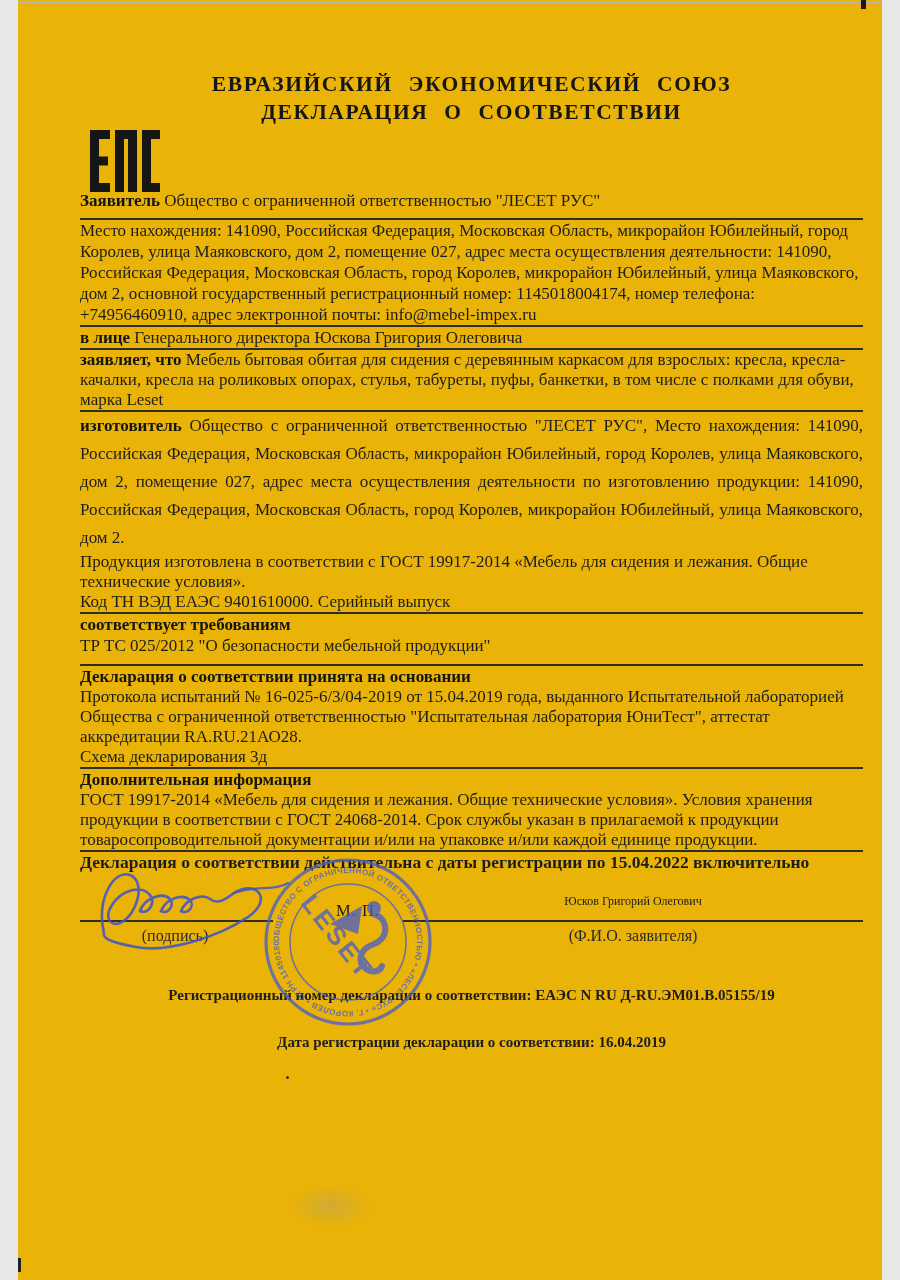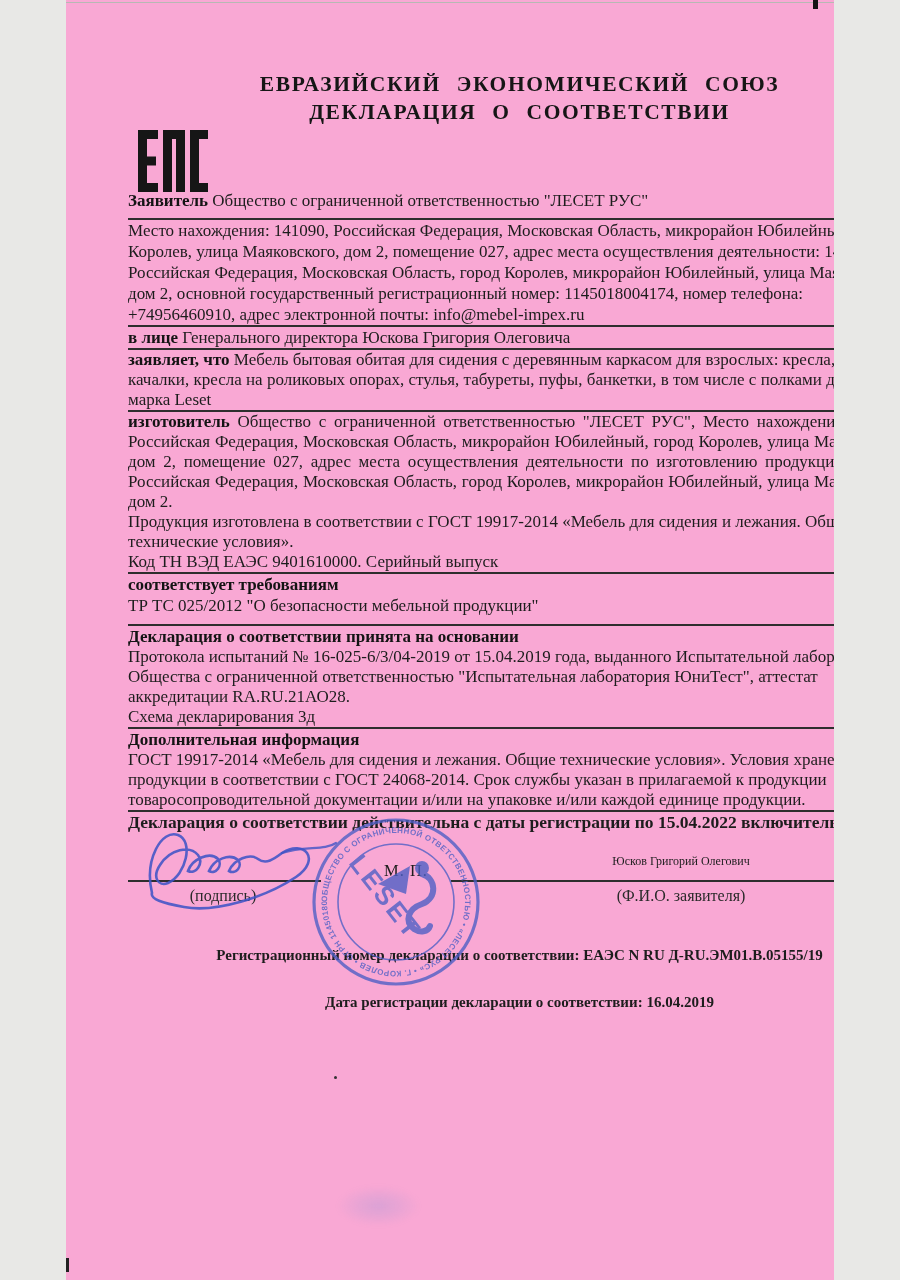--- a/index.html
+++ b/index.html
@@ -1,18 +1,18 @@
 <!DOCTYPE html>
 <html><head>
 <meta charset="utf-8">
 <style>
   html,body{margin:0;padding:0;background:#e8e8e6;}
   .page{
-    position:relative;width:768px;height:1280px;margin:0 auto;
-    background:#f9a8d4;overflow:hidden;
+    position:relative;width:864px;height:1280px;margin:0 auto;
+    background:#eab308;overflow:hidden;
     font-family:"Liberation Serif","DejaVu Serif",serif;
     color:#1d1d1d;
   }
   
   .scan-top{position:absolute;left:0;top:2px;width:100%;height:1px;background:#b8b8b4;}
   .scan-nub-tr{position:absolute;right:16px;top:0;width:5px;height:9px;background:#151515;}
   .scan-nub-bl{position:absolute;left:0;bottom:8px;width:3px;height:14px;background:#222;}
   .scan-smudge{position:absolute;left:270px;top:1185px;width:85px;height:42px;border-radius:50%;
     background:radial-gradient(ellipse at center,rgba(110,140,220,.22),rgba(110,140,220,0) 70%);filter:blur(2px);}
   .scan-dot{position:absolute;left:268px;top:1076px;width:3px;height:3px;background:#333;border-radius:50%;}
@@ -21,21 +21,21 @@
   .doc-title{font-weight:bold;font-size:21.5px;line-height:28px;letter-spacing:1.6px;word-spacing:9px;color:#161616;}
 
   .eac{position:absolute;left:72px;top:130px;width:70px;height:62px;}
 
   .content{position:absolute;left:62px;top:190px;width:783px;font-size:17px;line-height:21px;}
   .content p,.content .row{margin:0;}
   .rule{height:2px;background:#2e2e2e;margin:0;}
   .rule.m7{margin-top:7px;}
   .rule.m8{margin-top:8px;}
   b{color:#141414;}
-  .just{text-align:justify;line-height:20px;}
+  .just{text-align:justify;line-height:28px;}
   .lh20{line-height:20px;}
   .mt2{margin-top:2px;} .mt3{margin-top:3px;font-family:Liberation Serif, serif;} .mt6{margin-top:6px;}
   .boldline{font-weight:bold;font-size:17.5px;}
 
   .sig-block{position:relative;height:112px;}
   .sig-line{position:absolute;height:2px;background:#2e2e2e;top:47px;}
   .sig-line.left{left:0;width:193px;}
   .sig-line.right{left:323px;width:460px;}
   .sig-caption{position:absolute;top:52px;font-size:16px;color:#2a2a2a;text-align:center;}
   .cap-left{left:30px;width:130px;}

